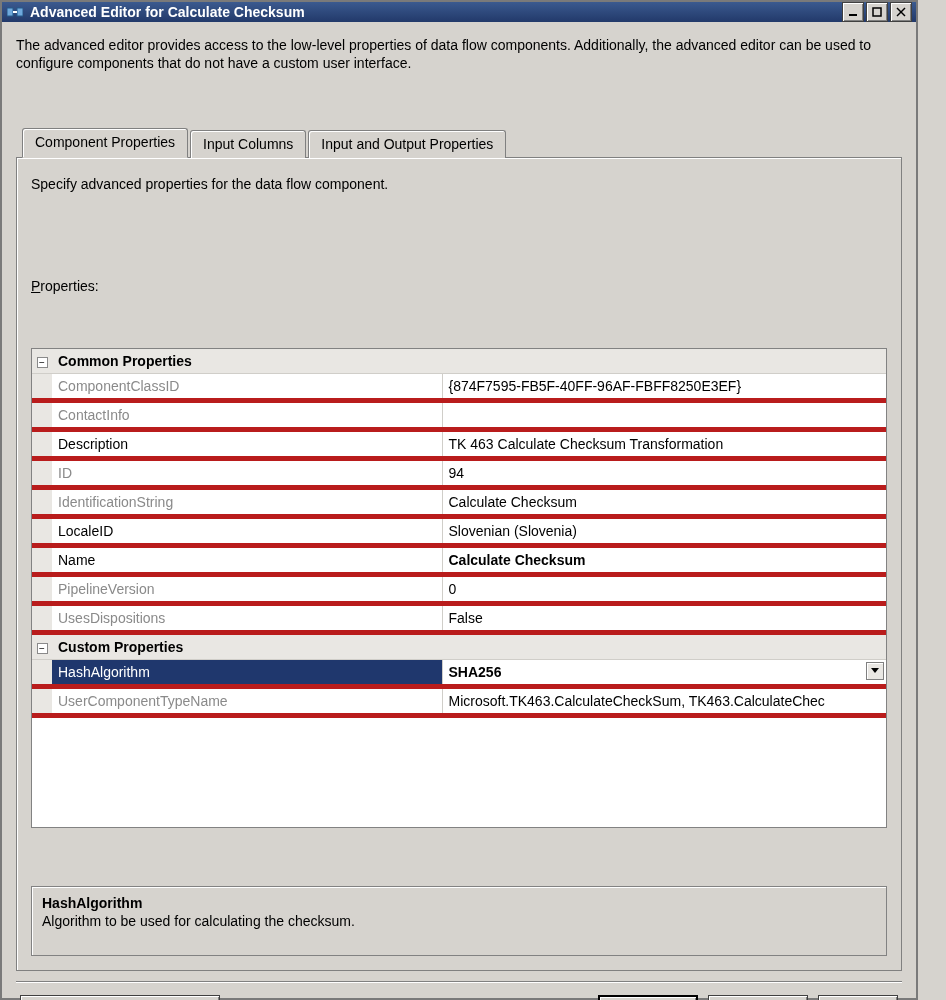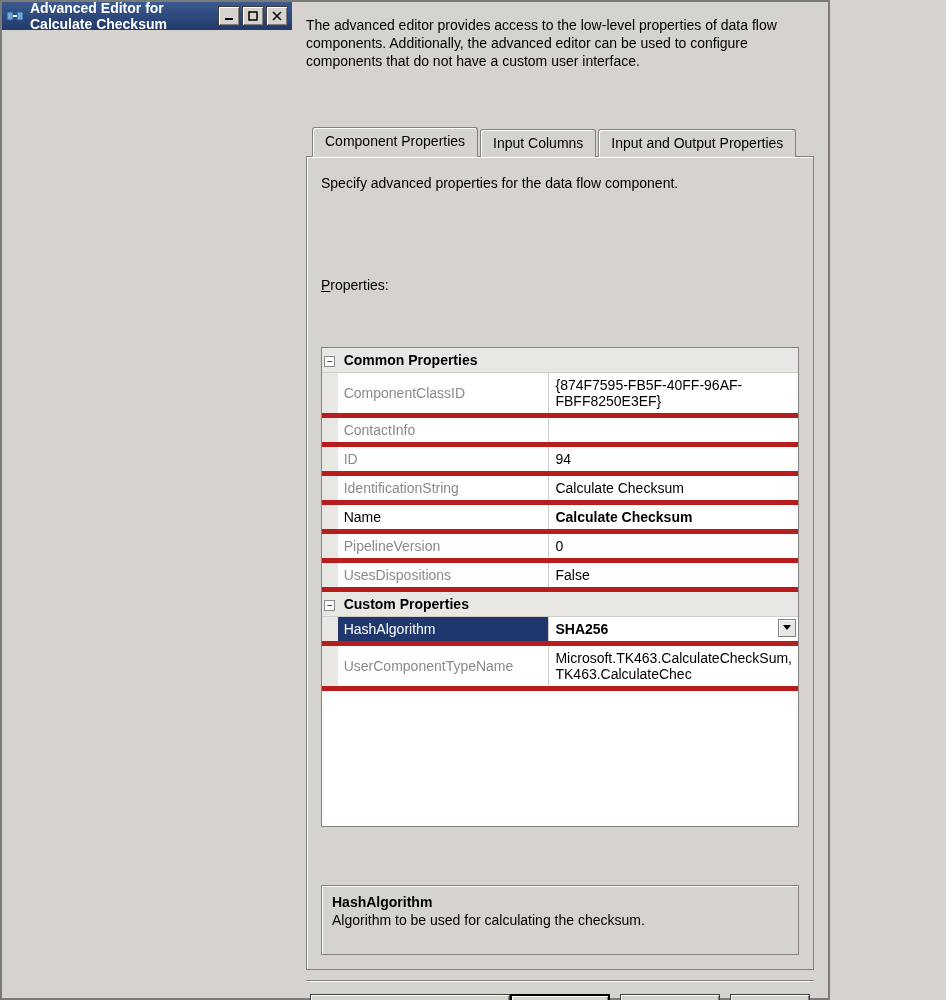--- a/index.html
+++ b/index.html
@@ -6,24 +6,24 @@
   html, body {
     margin: 0; padding: 0;
     font-family: Tahoma, "Segoe UI", Arial, sans-serif;
     font-size: 13px;
     background: #d6d3ce;
     color: #000;
     width: 946px; height: 1000px;
     overflow: hidden;
   }
   .window {
-    width: 830px; height: 1000px;
+    width: 918px; height: 1000px;
     border: 2px solid #7a7a7a;
     background: #d6d3ce;
-    display: flex; flex-direction: row;
+    display: flex; flex-direction: column;
     position: relative;
   }
   .titlebar {
     height: 28px;
     background: linear-gradient(#3b5a8f, #22396a);
     color: #fff;
     display: flex; align-items: center;
     padding: 0 4px;
   }
   .titlebar .icon {
@@ -274,29 +274,39 @@
             <tr class="row gray">
               <td class="indent"></td>
               <td class="name">ComponentClassID</td>
               <td class="val">{874F7595-FB5F-40FF-96AF-FBFF8250E3EF}</td>
             </tr>
             <tr class="row gray">
               <td class="indent"></td>
               <td class="name">ContactInfo</td>
               <td class="val"></td>
             </tr>
+            <tr class="row bold">
+              <td class="indent"></td>
+              <td class="name">Description</td>
+              <td class="val">TK 463 Calculate Checksum Transformation</td>
+            </tr>
             <tr class="row gray">
               <td class="indent"></td>
               <td class="name">ID</td>
               <td class="val">94</td>
             </tr>
             <tr class="row gray">
               <td class="indent"></td>
               <td class="name">IdentificationString</td>
               <td class="val">Calculate Checksum</td>
+            </tr>
+            <tr class="row bold">
+              <td class="indent"></td>
+              <td class="name">LocaleID</td>
+              <td class="val">Slovenian (Slovenia)</td>
             </tr>
             <tr class="row bold boldval">
               <td class="indent"></td>
               <td class="name">Name</td>
               <td class="val">Calculate Checksum</td>
             </tr>
             <tr class="row gray">
               <td class="indent"></td>
               <td class="name">PipelineVersion</td>
               <td class="val">0</td>

